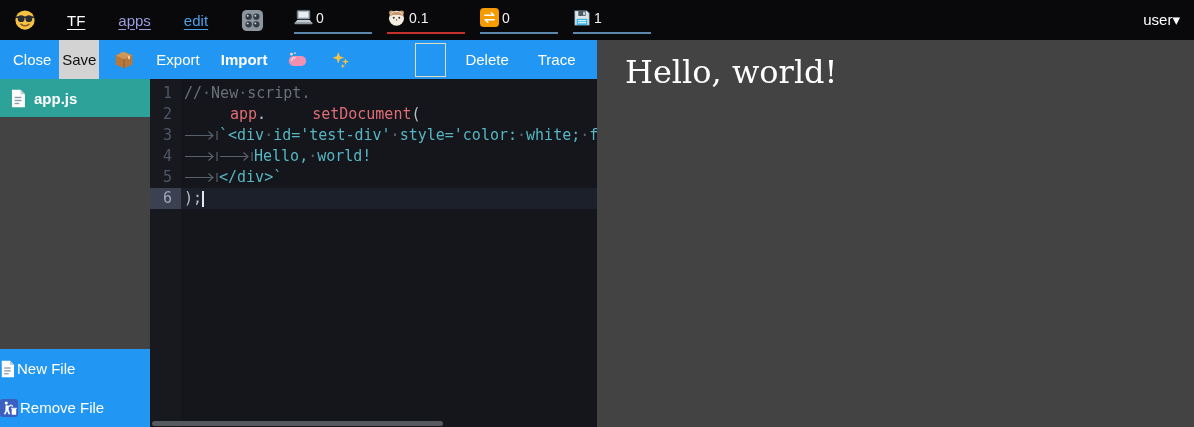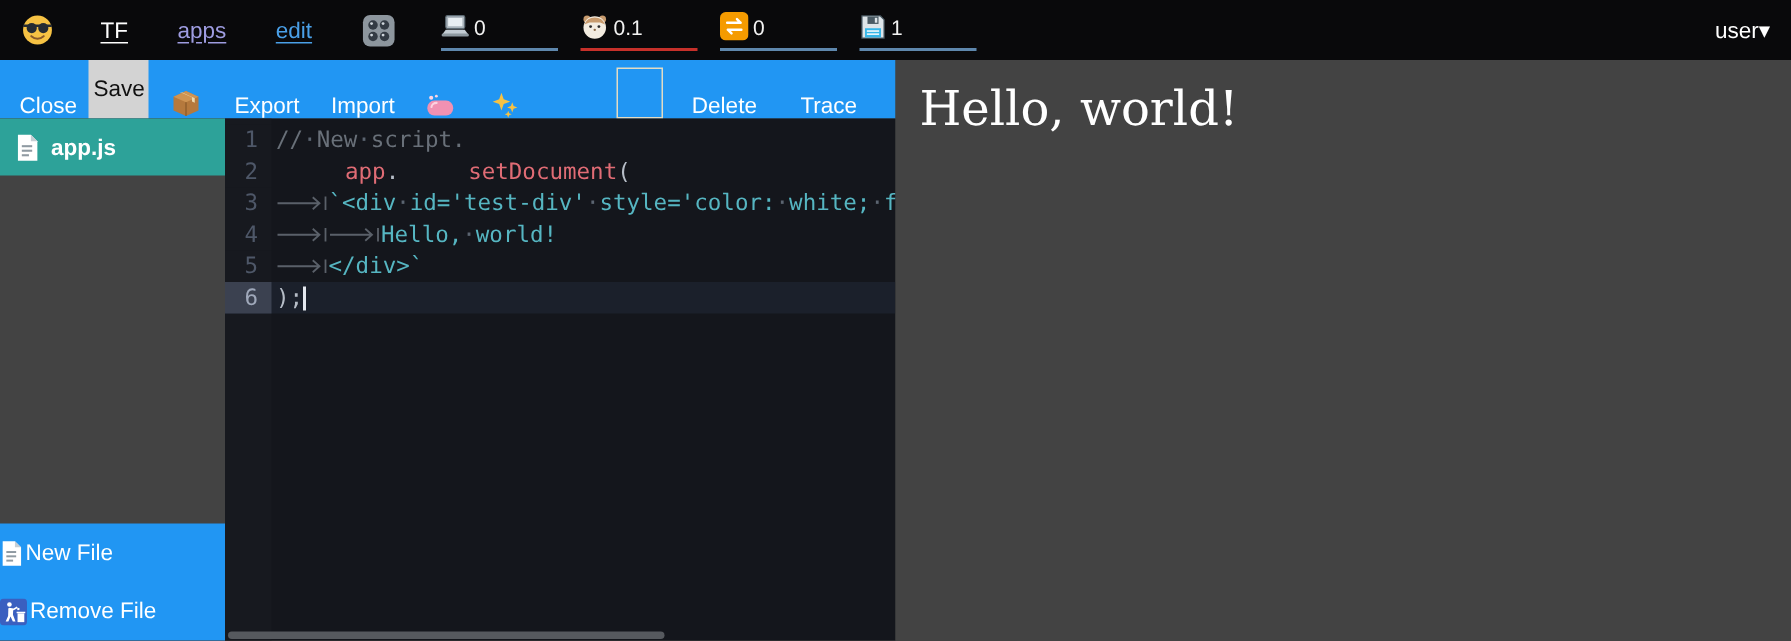--- a/index.html
+++ b/index.html
@@ -14,29 +14,29 @@
   .tb-emoji{margin-right:31px;display:flex;align-items:center;}
   .brand{color:#fff;text-decoration:underline;text-underline-offset:3px;margin-right:33px;cursor:pointer;}
   .nav-link{text-decoration:underline;text-underline-offset:3px;margin-right:33px;cursor:pointer;}
   .knobs-wrap{margin-right:30px;display:flex;align-items:center;}
   .stat{display:flex;align-items:center;gap:3px;width:78px;margin-right:15px;
     border-bottom:2px solid #5e87ad;padding-bottom:3px;height:22px;cursor:pointer;}
   .stat .val{color:#f2f2f2;font-size:14px;}
   .user-menu{margin-left:auto;color:#fff;cursor:pointer;}
   
   .toolbar{position:absolute;top:40px;left:0;width:597px;height:39px;background:#2196f3;
-    display:flex;align-items:flex-end;color:#fff;font-size:15px;}
+    display:flex;align-items:center;color:#fff;font-size:15px;}
   .tb-btn{cursor:pointer;white-space:nowrap;}
   .btn-close{margin-left:13px;}
   .btn-save{margin-left:8px;width:40px;height:39px;line-height:39px;text-align:center;
     background:#d3d3d3;color:#101010;}
   .ic-btn{display:flex;align-items:center;cursor:pointer;}
   .ic-package{margin-left:15px;}
   .btn-export{margin-left:22px;}
-  .btn-import{margin-left:21px;}
+  .btn-import{margin-left:21px;font-weight:bold;}
   .ic-soap{margin-left:21px;}
   .ic-sparkles{margin-left:25px;}
   .btn-blank{margin-left:65px;width:31px;height:34px;border:1px solid #e3dcc4;box-sizing:border-box;cursor:pointer;}
   .btn-delete{margin-left:19px;}
   .btn-trace{margin-left:29px;}
   
   .sidebar{position:absolute;top:79px;left:0;width:150px;bottom:0;background:#434343;
     display:flex;flex-direction:column;}
   .files-header{height:36px;background:#2196f3;color:#fff;font-size:15px;
     display:flex;align-items:center;justify-content:center;position:relative;flex-shrink:0;}
@@ -61,21 +61,21 @@
   .c-comment{color:#697079;}
   .c-red{color:#e06c75;margin-left:46px;}
   .c-str{color:#56b6c2;}
   .c-fg{color:#b6bdc7;}
   .ws{color:#5b6470;}
   .tab{display:inline-block;vertical-align:baseline;}
   .tab svg{vertical-align:middle;}
   .cursor{display:inline-block;width:2px;height:16px;background:#e4e8ef;vertical-align:text-bottom;}
   .hscroll{position:absolute;left:2px;bottom:1px;width:291px;height:5px;background:#56595e;border-radius:3px;cursor:pointer;}
   
-  .preview{position:absolute;top:40px;left:597px;right:0;bottom:0;background:#434343;overflow:hidden;}
+  .preview{position:absolute;top:40px;left:597px;right:0;bottom:0;background:#434343;overflow:hidden;padding-left:12px;}
   .preview-text{margin:13px 0 0 16px;font-family:"DejaVu Serif",serif;font-size:32px;color:#ffffff;}
   svg{display:block;}
 </style>
 </head>
 <body>
 
 <div class="topbar">
   <span class="tb-emoji">
     <svg width="22" height="22" viewBox="0 0 24 24">
       <circle cx="12" cy="12" r="10.5" fill="#f6c244"></circle>

